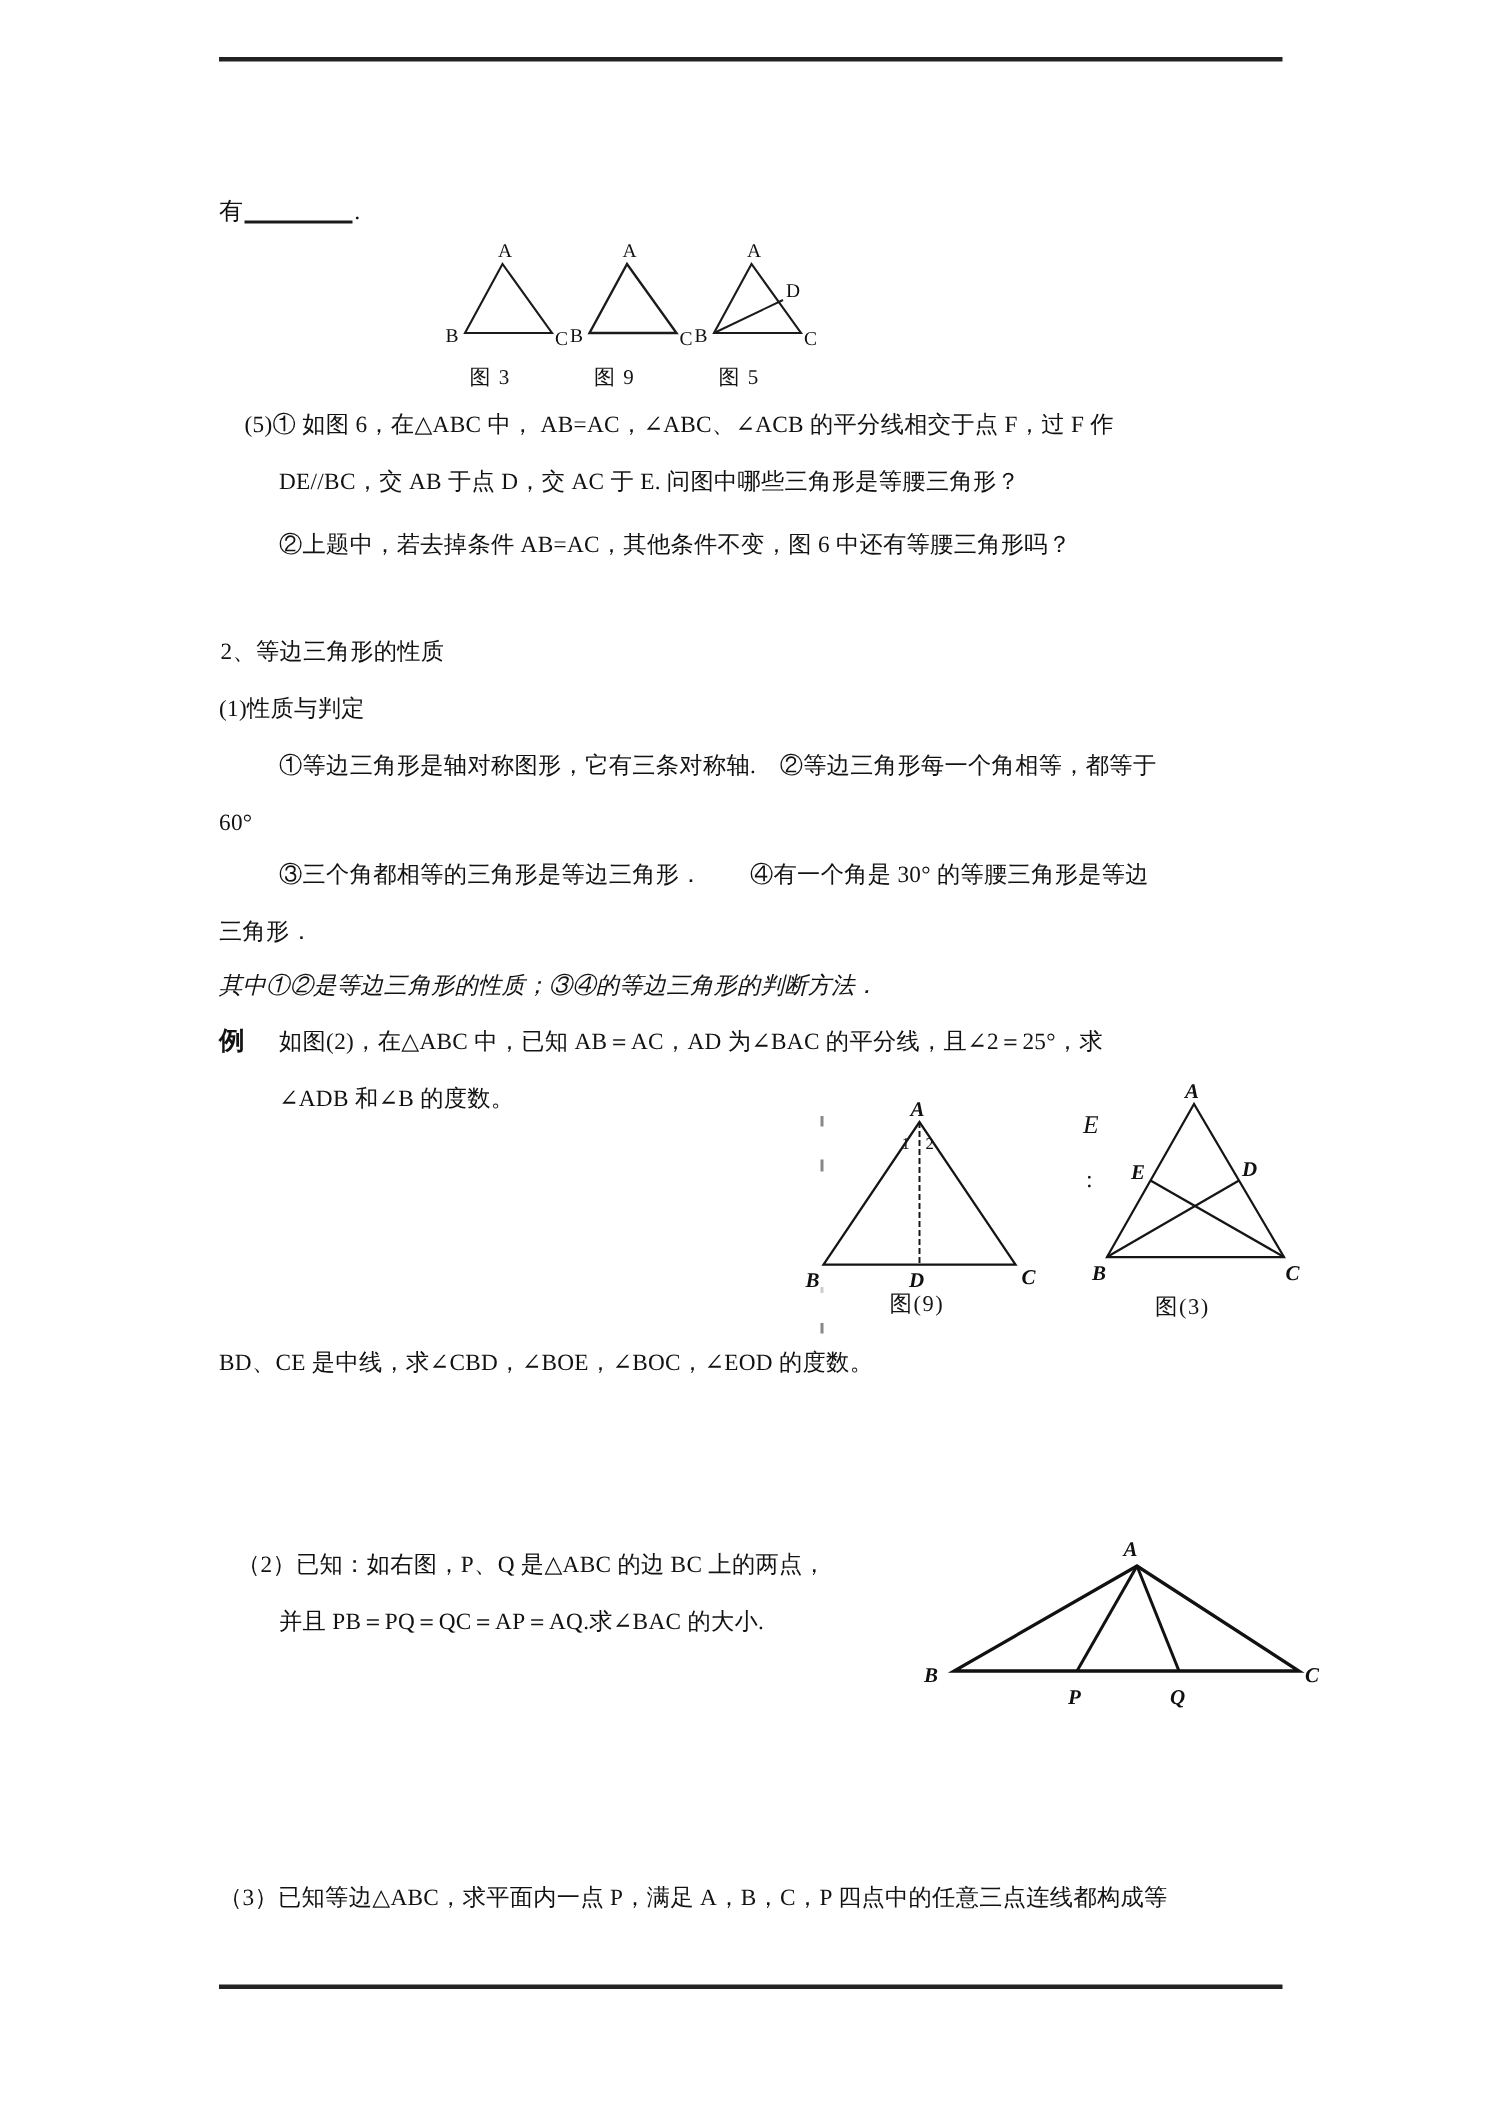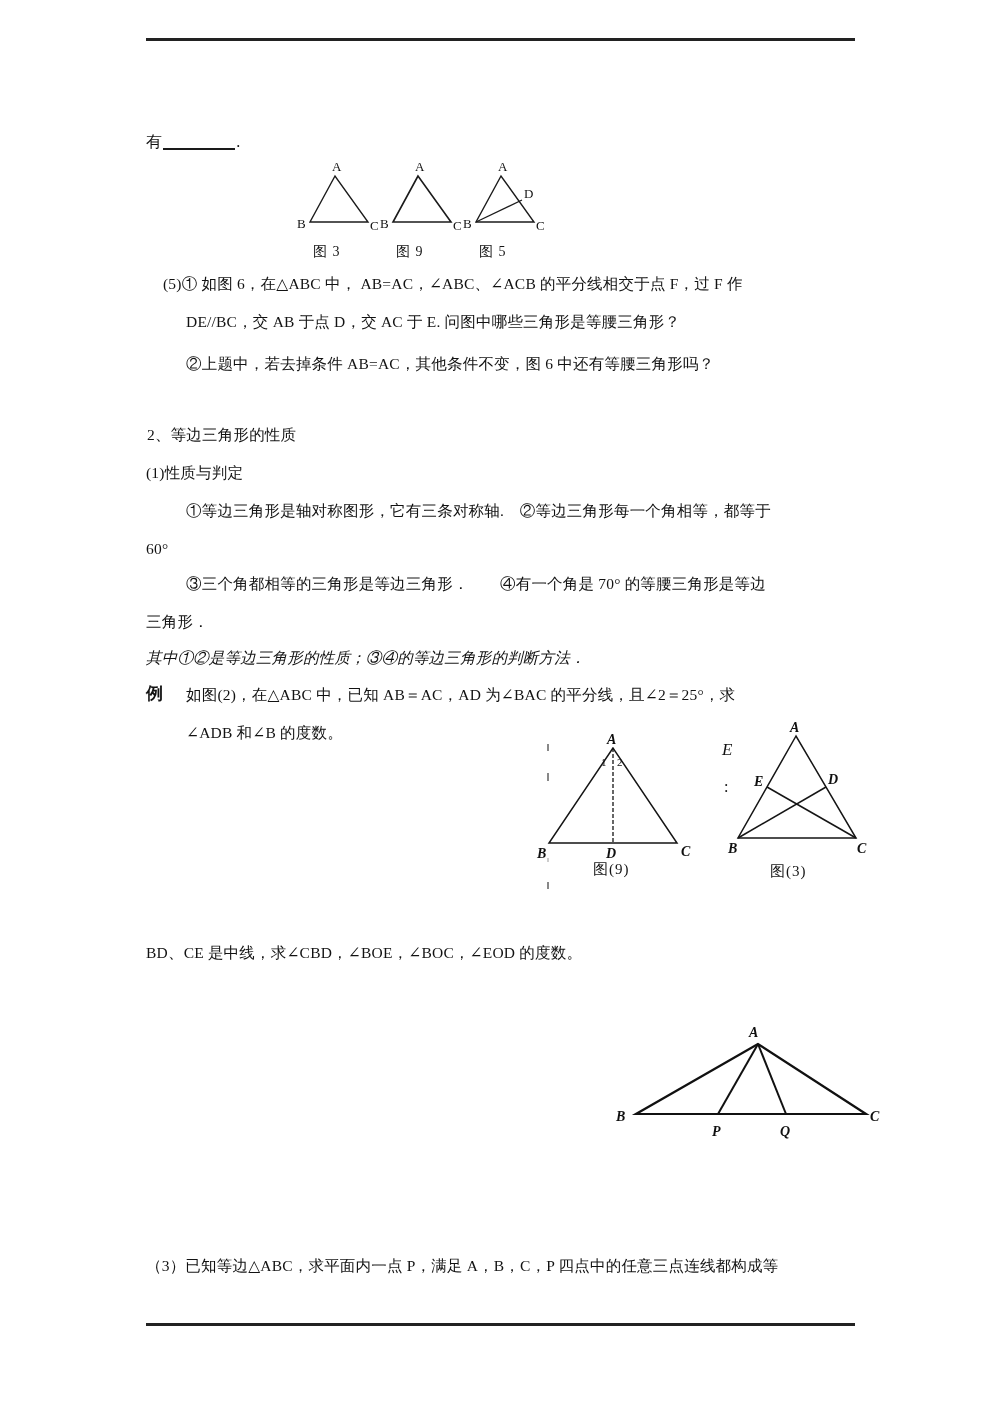--- a/index.html
+++ b/index.html
@@ -137,21 +137,21 @@
   <div class="cap" style="left:479px; top:243px;">图 5</div>
 
   <div class="txt" style="left:163px; top:272px; font-size:15.5px;">(5)① 如图 6，在△ABC 中， AB=AC，∠ABC、∠ACB 的平分线相交于点 F，过 F 作</div>
   <div class="txt" style="left:186px; top:310px; font-size:15.5px;">DE//BC，交 AB 于点 D，交 AC 于 E. 问图中哪些三角形是等腰三角形？</div>
   <div class="txt" style="left:186px; top:352px; font-size:15.5px;">②上题中，若去掉条件 AB=AC，其他条件不变，图 6 中还有等腰三角形吗？</div>
 
   <div class="txt" style="left:147px; top:423px; font-size:15.5px;">2、等边三角形的性质</div>
   <div class="txt" style="left:146px; top:461px; font-size:15.5px;">(1)性质与判定</div>
   <div class="txt" style="left:186px; top:499px; font-size:15.5px;">①等边三角形是轴对称图形，它有三条对称轴.　②等边三角形每一个角相等，都等于</div>
   <div class="txt" style="left:146px; top:537px; font-size:15.5px;font-family:Liberation Serif, serif;">60°</div>
-  <div class="txt" style="left:186px; top:572px; font-size:15.5px;">③三个角都相等的三角形是等边三角形．　　④有一个角是 70° 的等腰三角形是等边</div>
+  <div class="txt" style="left:186px; top:572px; font-size:15.5px;">③三个角都相等的三角形是等边三角形．　　④有一个角是 30° 的等腰三角形是等边</div>
   <div class="txt" style="left:146px; top:610px; font-size:15.5px;">三角形．</div>
   <div class="txt" style="left:146px; top:646px; font-size:15.5px;font-style:italic;">其中①②是等边三角形的性质；③④的等边三角形的判断方法．</div>
 
   <div class="txt bold-char" style="left:146px; top:681px; font-size:17px;">例</div>
   <div class="txt" style="left:186px; top:683px; font-size:15.5px;">如图(2)，在△ABC 中，已知 AB＝AC，AD 为∠BAC 的平分线，且∠2＝25°，求</div>
   <div class="txt" style="left:186px; top:721px; font-size:15.5px;">∠ADB 和∠B 的度数。</div>
 
   <div class="fig" style="left:535px; top:730px;">
     <svg width="160" height="135" viewBox="0 0 160 135">
       <text class="vlabel it" x="72" y="14">A</text>
@@ -181,22 +181,24 @@
       <text class="vlabel it" x="26" y="68">E</text>
       <text class="vlabel it" x="0" y="135">B</text>
       <text class="vlabel it" x="129" y="135">C</text>
     </svg>
   </div>
   <div class="cap" style="left:770px; top:862px; font-size:15px;">图(3)</div>
 
   <div class="txt" style="left:722px; top:737px; font-size:17px; font-style:italic;">E</div>
   <div class="txt" style="left:724px; top:775px; font-size:16px;">:</div>
 
-  <div class="txt" style="left:146px; top:897px; font-size:15.5px;margin-top:44px;">BD、CE 是中线，求∠CBD，∠BOE，∠BOC，∠EOD 的度数。</div>
-
+  <div class="txt" style="left:146px; top:897px; font-size:15.5px;">BD、CE 是中线，求∠CBD，∠BOE，∠BOC，∠EOD 的度数。</div>
+
+  <div class="txt" style="left:158px; top:1032px; font-size:15.5px;">（2）已知：如右图，P、Q 是△ABC 的边 BC 上的两点，</div>
+  <div class="txt" style="left:186px; top:1070px; font-size:15.5px;">并且 PB＝PQ＝QC＝AP＝AQ.求∠BAC 的大小.</div>
 
   <div class="fig" style="left:614px; top:1022px;">
     <svg width="270" height="118" viewBox="0 0 270 118">
       <text class="vlabel it" x="135" y="15">A</text>
       <polygon points="144,22 22,92 252,92" fill="none" stroke="#111111" stroke-width="2.2"></polygon>
       <line x1="144" y1="22" x2="104" y2="92" stroke="#111111" stroke-width="2"></line>
       <line x1="144" y1="22" x2="172" y2="92" stroke="#111111" stroke-width="2"></line>
       <text class="vlabel it" x="2" y="99">B</text>
       <text class="vlabel it" x="98" y="114">P</text>
       <text class="vlabel it" x="166" y="114">Q</text>

